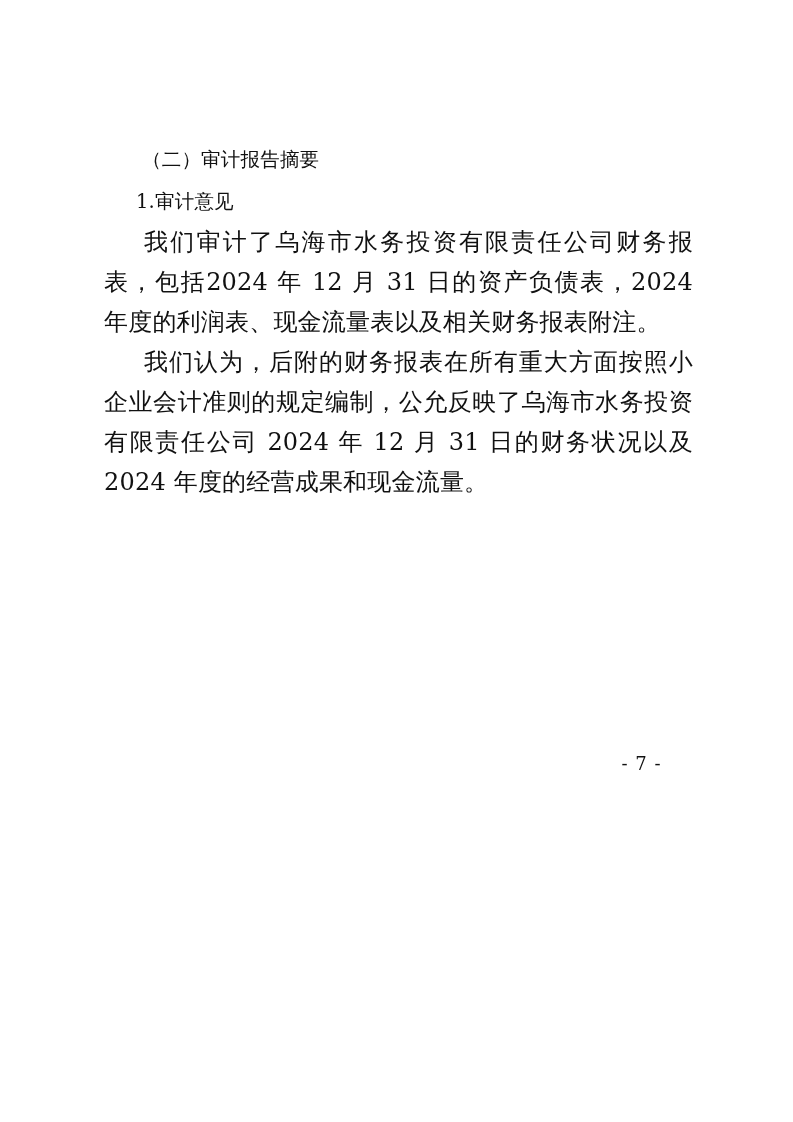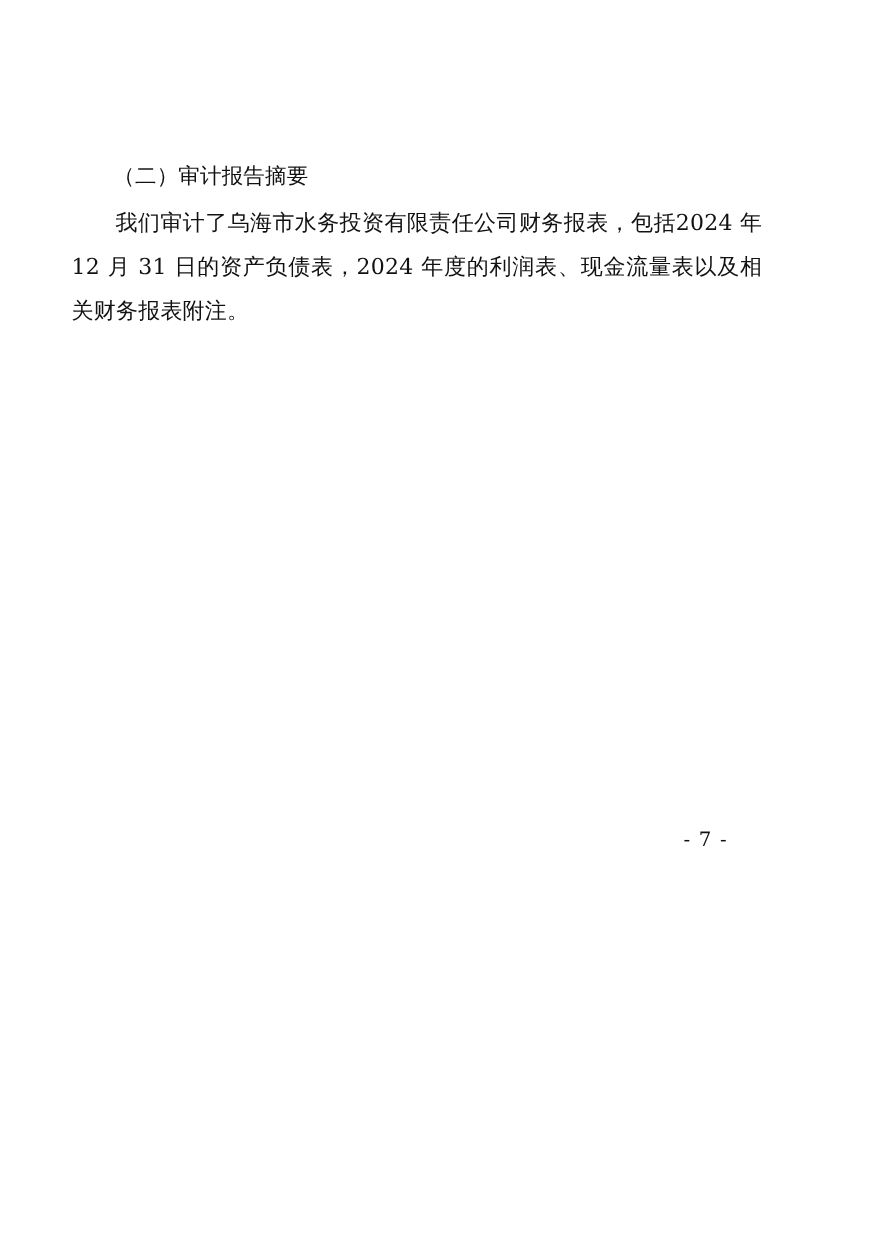--- a/index.html
+++ b/index.html
@@ -15,21 +15,21 @@
     position: relative;
     overflow: hidden;
   }
   .page {
     position: absolute;
     left: 0;
     top: 0;
     width: 793px;
     height: 836px;
     box-sizing: border-box;
-    padding: 140px 100px 60px 65px;
+    padding: 140px 100px 60px 104px;
   }
   .doc-body {
     font-size: 19.5px;
     line-height: 40px;
     letter-spacing: 0.2px;
     text-align: justify;
     text-justify: inter-ideograph;
   }
   .heading {
     font-size: 19.5px;
@@ -39,21 +39,21 @@
   }
   .subheading {
     font-size: 19.5px;
     line-height: 40px;
     margin: 0;
     text-indent: 32px;
   }
   .para {
     margin: 0;
     text-indent: 40px;
-    font-size: 20px;
+    font-size: 24px;
     line-height: 40px;
   }
   .page-number {
     position: absolute;
     left: 0;
     right: 0;
     bottom: 62px;
     text-align: center;
     font-size: 18px;
     font-family: "DejaVu Serif", "Liberation Serif", serif;
@@ -67,23 +67,25 @@
   }
 </style>
 </head>
 <body>
 
 <div class="page">
   <div class="doc-body">
 
     <p class="heading">（二）审计报告摘要</p>
 
+    <p class="subheading">1.审计意见</p>
 
     <p class="para">我们审计了乌海市水务投资有限责任公司财务报表，包括2024 年 12 月 31 日的资产负债表，2024 年度的利润表、现金流量表以及相关财务报表附注。</p>
 
+    <p class="para">我们认为，后附的财务报表在所有重大方面按照小企业会计准则的规定编制，公允反映了乌海市水务投资有限责任公司 2024 年 12 月 31 日的财务状况以及 2024 年度的经营成果和现金流量。</p>
 
 
 
   </div>
 
   <div class="page-number">
     <span class="num-wrap">- 7 -</span>
   </div>
 </div>
 

